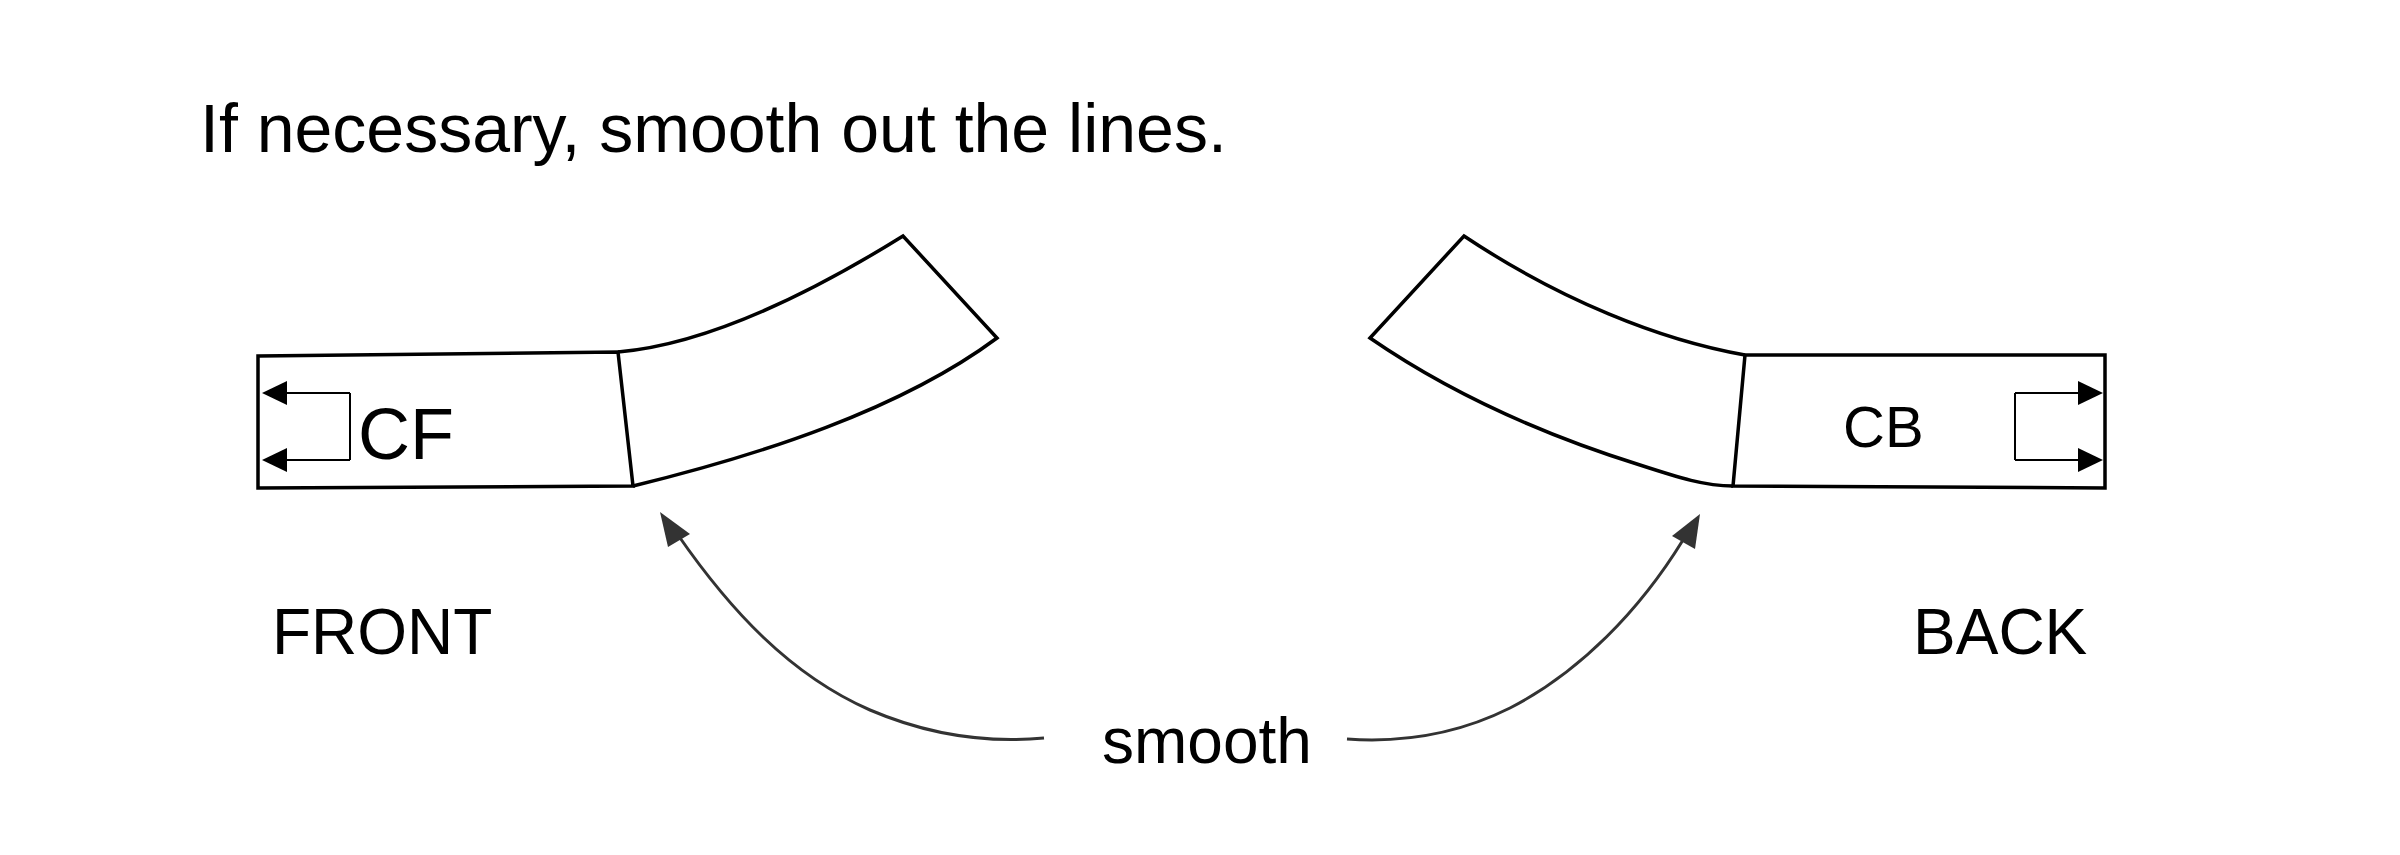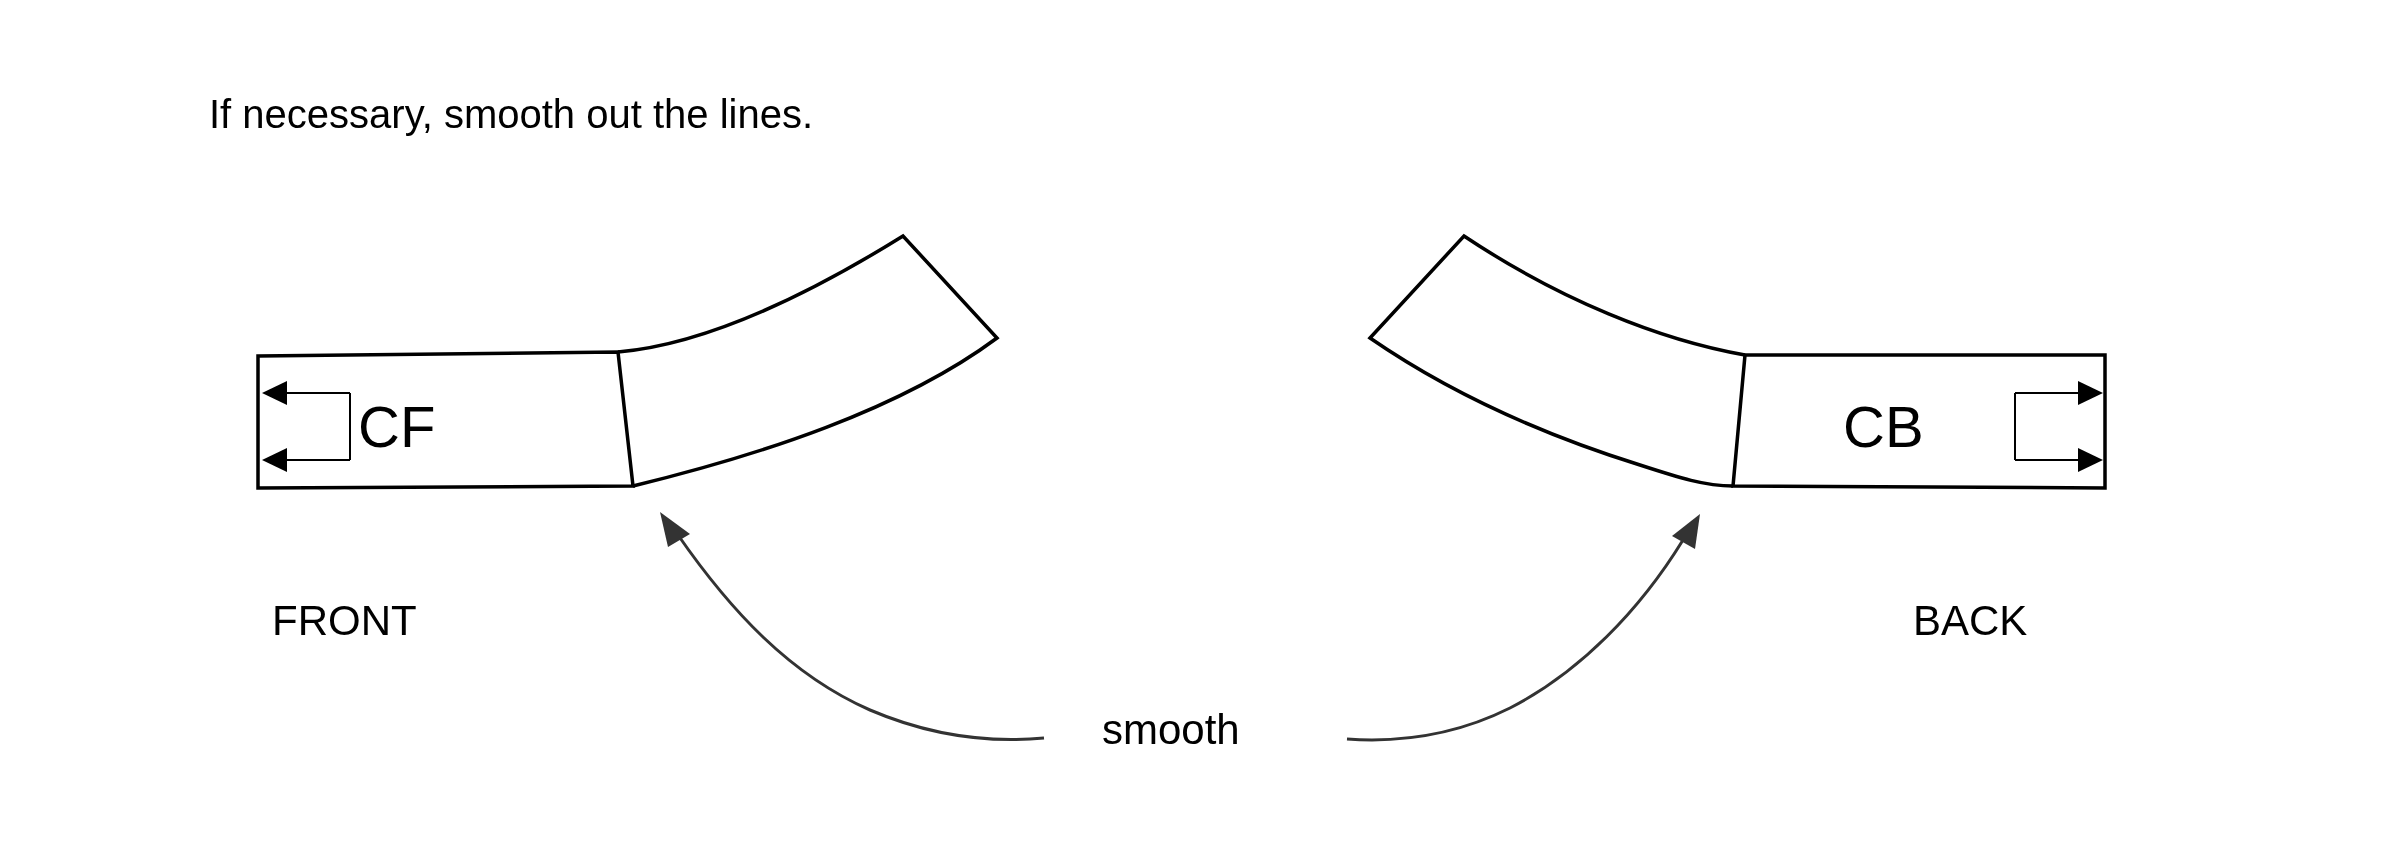--- a/index.html
+++ b/index.html
@@ -1,20 +1,20 @@
 <!DOCTYPE html>
 <html><head>
 <meta charset="utf-8">
 <style>
   html, body { margin: 0; padding: 0; background: #ffffff; }
   body { width: 2400px; height: 855px; position: relative; overflow: hidden; font-family: "Liberation Sans", sans-serif; color: #000; }
-  .title { position: absolute; left: 209px; top: 94px; font-size: 40px; line-height: 1; white-space: nowrap; }
+  .title { position: absolute; left: 200px; top: 94px; font-size: 68px; line-height: 1; white-space: nowrap; }
   .diagram { position: absolute; left: 0; top: 0; }
-  .label { position: absolute; font-size: 42px; line-height: 1; white-space: nowrap; }
-  .cf-label { left: 358px; top: 398px; font-size: 58px; }
+  .label { position: absolute; font-size: 64px; line-height: 1; white-space: nowrap; }
+  .cf-label { left: 358px; top: 398px; font-size: 72px; }
   .cb-label { left: 1843px; top: 398px; font-size: 58px; }
   .front-label { left: 272px; top: 600px; }
   .back-label { left: 1913px; top: 600px; text-align: right; }
   .smooth-label { left: 1102px; top: 709px; text-align: right; }
 </style>
 </head>
 <body>
 
 <div class="title">If necessary, smooth out the lines.</div>
 

